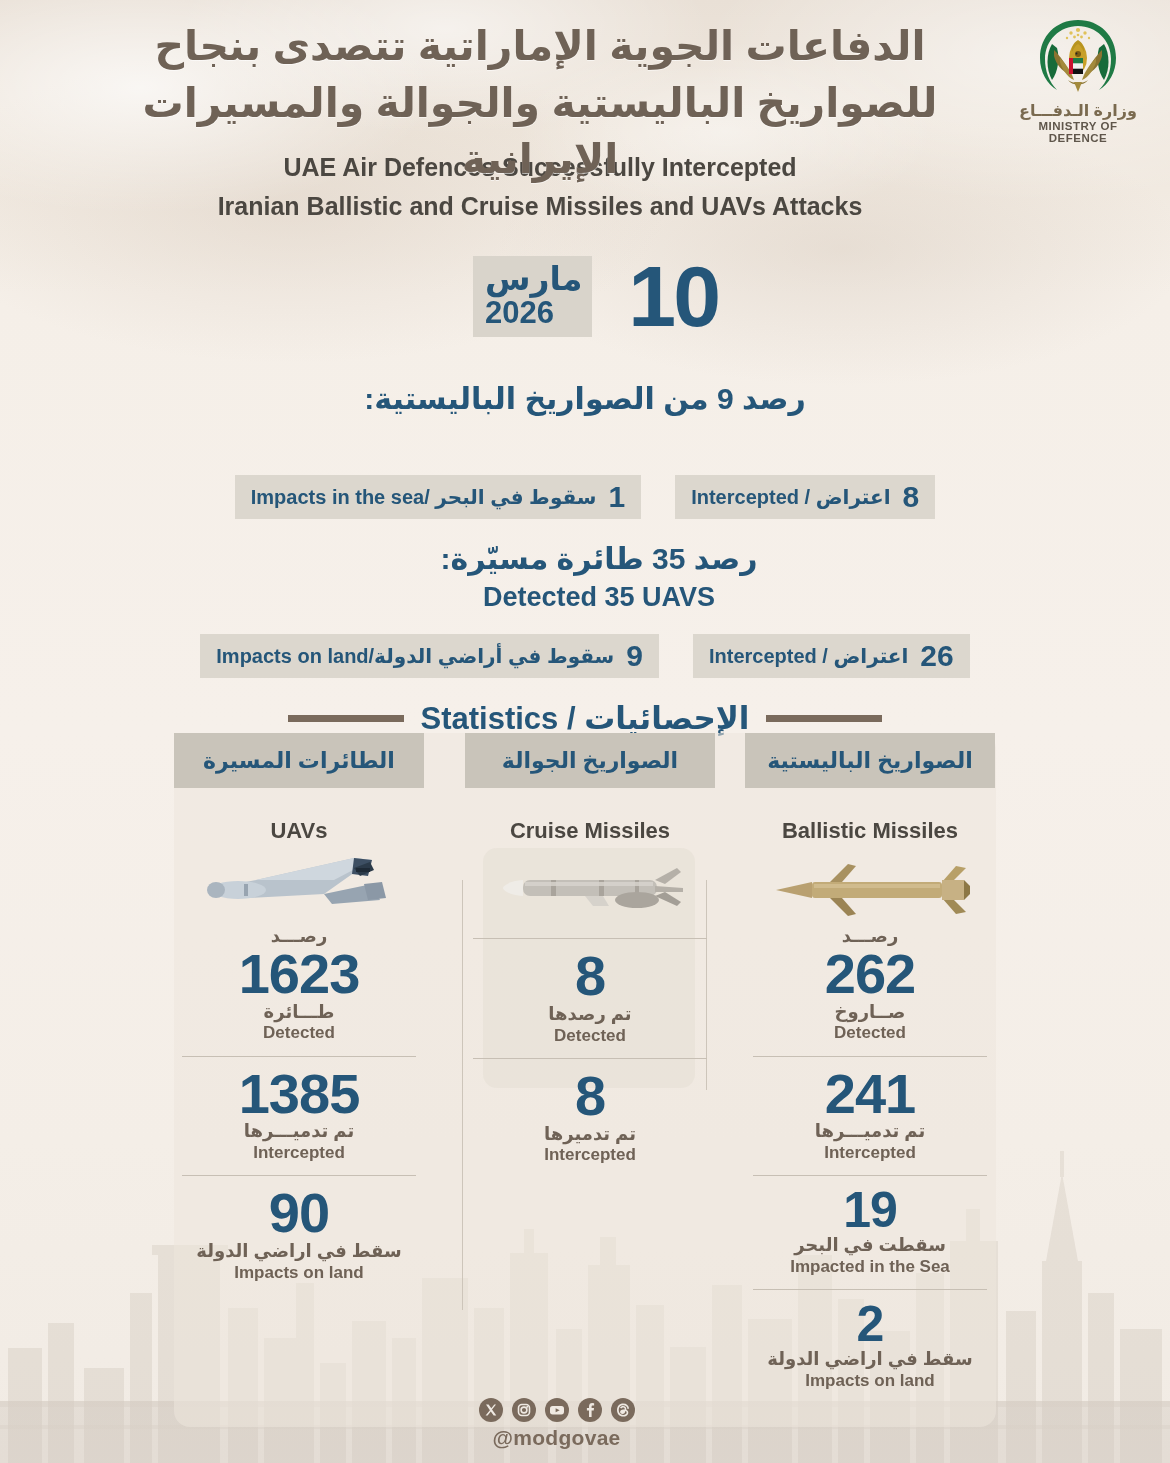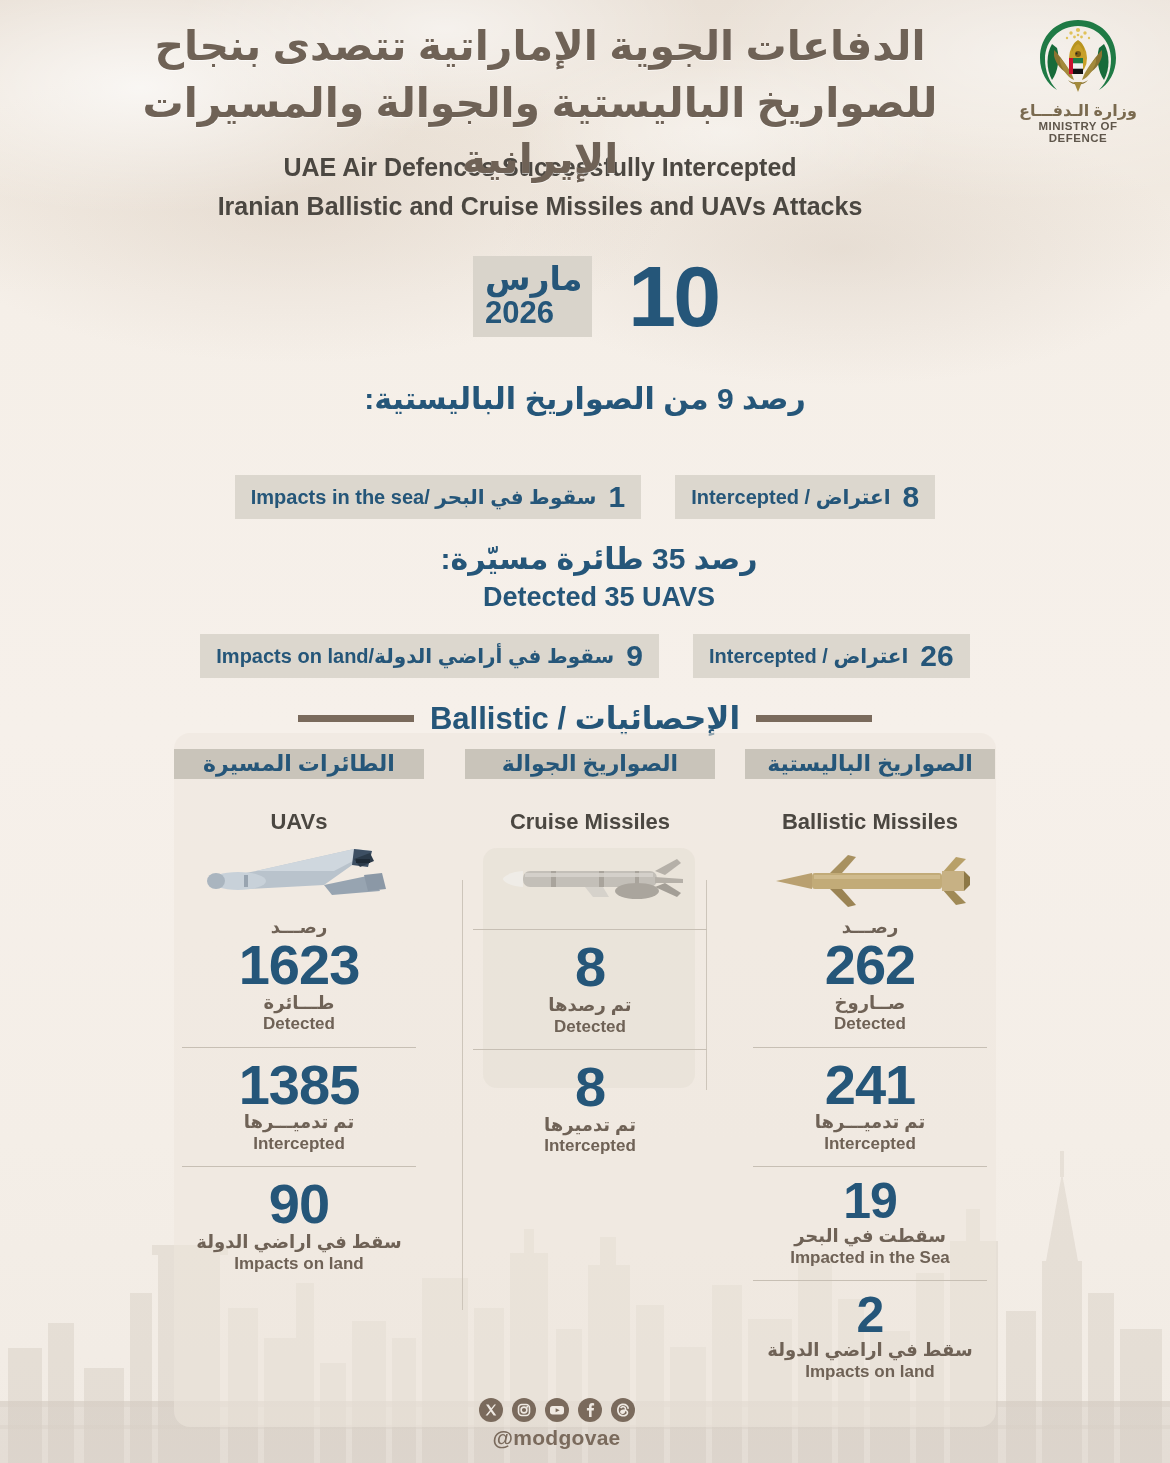--- a/index.html
+++ b/index.html
@@ -100,23 +100,22 @@
     position:absolute; top:733px; left:174px; width:822px; height:694px;
     background:rgba(236,229,220,.55); border-radius:16px;
   }
 
   .col{ position:absolute; top:733px; width:250px; }
   #col-uav{ left:174px; }
   #col-cruise{ left:465px; }
   #col-ballistic{ left:745px; }
 
   .col-chip{
-    background:#c9c4ba; height:30px; display:flex; align-items:center; justify-content:center;
+    background:#c9c4ba; height:55px; display:flex; align-items:center; justify-content:center;
     direction:rtl;
-    margin-top:16px;
   }
   .col-chip span{ font-size:22px; font-weight:bold; color:#255679; }
   .col-en{ text-align:center; font-size:22px; font-weight:bold; color:#4b4741; margin-top:30px; }
 
   .art{ height:72px; display:flex; align-items:center; justify-content:center; margin-top:10px; }
 
   .stat{ text-align:center; }
   .stat .ar{ font-size:18px; font-weight:bold; color:#6f6256; direction:rtl; line-height:1.15; }
   .stat .num{ font-size:56px; font-weight:bold; color:#255679; line-height:.98; letter-spacing:-1px; }
   .stat .num.small{ font-size:50px; }
@@ -266,21 +265,21 @@
     <span class="lbl">اعتراض / Intercepted</span>
   </div>
   <div class="badge">
     <span class="num">9</span>
     <span class="lbl">سقوط في أراضي الدولة/Impacts on land</span>
   </div>
 </div>
 
 <div id="stats-title">
   <span class="rule"></span>
-  <span class="txt">الإحصائيات / Ballistic</span>
+  <span class="txt">الإحصائيات / Statistics</span>
   <span class="rule"></span>
 </div>
 
 <div id="stats-panel"></div>
 <div id="cruise-card"></div>
 <div class="vsep" style="left:462px; top:880px; height:430px;"></div>
 <div class="vsep" style="left:706px; top:880px; height:210px;"></div>
 
 <div class="col" id="col-uav">
   <div class="col-chip">

